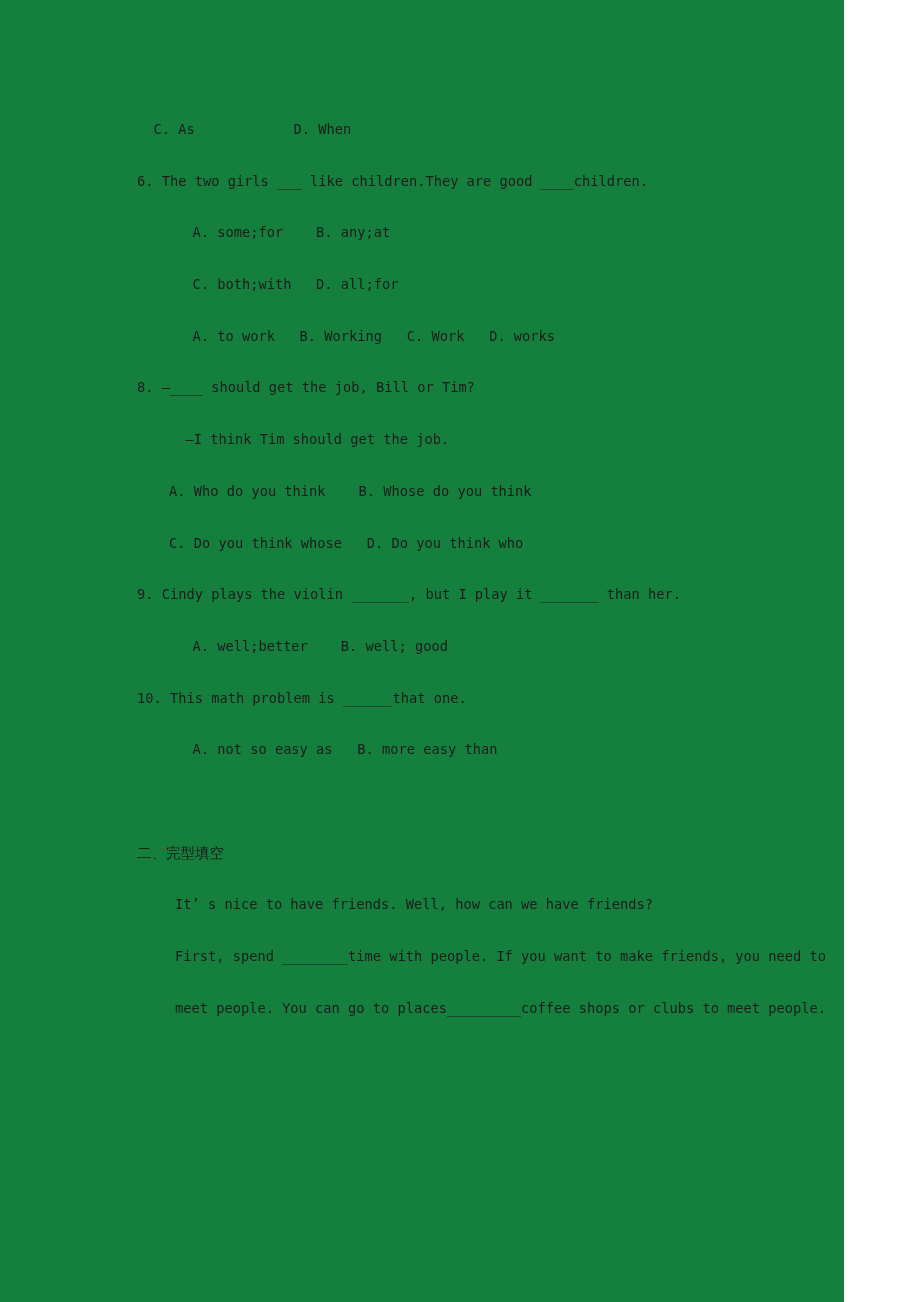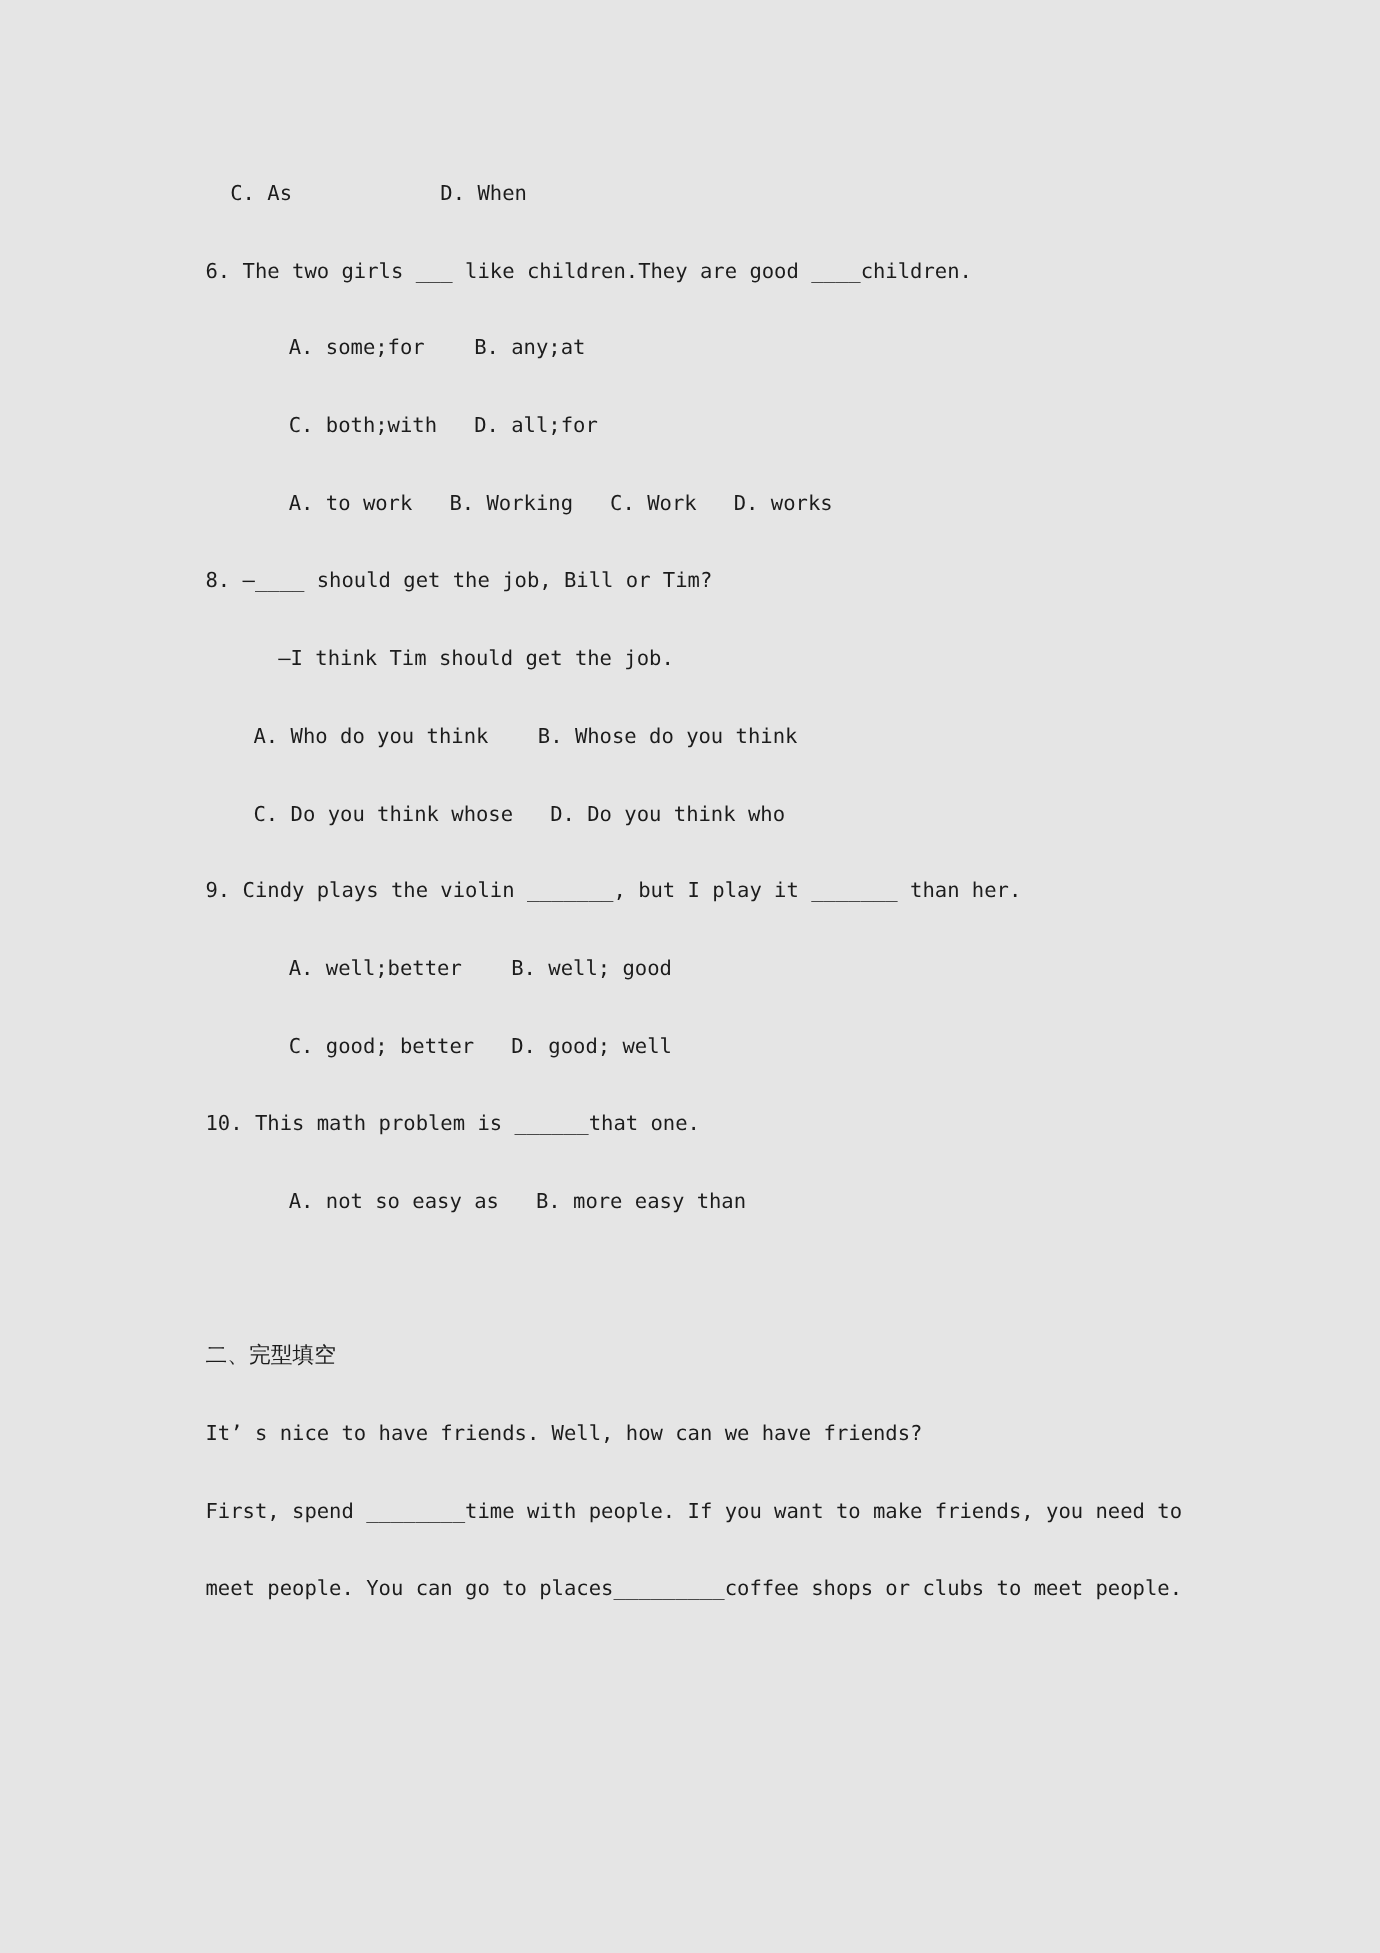--- a/index.html
+++ b/index.html
@@ -15,23 +15,23 @@
     overflow: hidden;
     font-family: "DejaVu Sans Mono", "Liberation Mono", monospace;
     color: #1c1c1c;
     -webkit-font-smoothing: none;
   }
 
   .page {
     position: absolute;
     left: 0;
     top: 0;
-    width: 920px;
+    width: 844px;
     height: 1302px;
-    background: #e5e5e5;
+    background: #15803d;
   }
 
   
   .doc {
     position: absolute;
     left: 137px;
     top: 104px;
     width: 700px;
   }
 
@@ -41,21 +41,21 @@
     height: 51.7px;
     white-space: pre;
     letter-spacing: 0;
     color: #1c1c1c;
   }
 
   
   .line.q      { padding-left: 0; }
   .line.opt    { padding-left: 39px; }
   .line.opt-a  { padding-left: 32px; }
-  .line.para   { padding-left: 0; }
+  .line.para   { padding-left: 0; margin-left: 38px; }
 
   
   .line.heading {
     font-family: "DejaVu Sans", "Liberation Sans", sans-serif;
     font-size: 14.5px;
   }
 
   
   .line.blank { color: transparent; }
 </style>
@@ -73,21 +73,20 @@
 
     <div class="line opt">  A. to work   B. Working   C. Work   D. works</div>
 
     <div class="line q">8. —____ should get the job, Bill or Tim?</div>
     <div class="line opt-a">  —I think Tim should get the job.</div>
     <div class="line opt-a">A. Who do you think    B. Whose do you think</div>
     <div class="line opt-a">C. Do you think whose   D. Do you think who</div>
 
     <div class="line q">9. Cindy plays the violin _______, but I play it _______ than her.</div>
     <div class="line opt">  A. well;better    B. well; good</div>
-    <div class="line opt">  C. good; better   D. good; well</div>
 
     <div class="line q">10. This math problem is ______that one.</div>
     <div class="line opt">  A. not so easy as   B. more easy than</div>
 
     <div class="line blank">.</div>
 
     <div class="line heading">二、完型填空</div>
 
     <div class="line para">It’ s nice to have friends. Well, how can we have friends?</div>
     <div class="line para">First, spend ________time with people. If you want to make friends, you need to</div>

